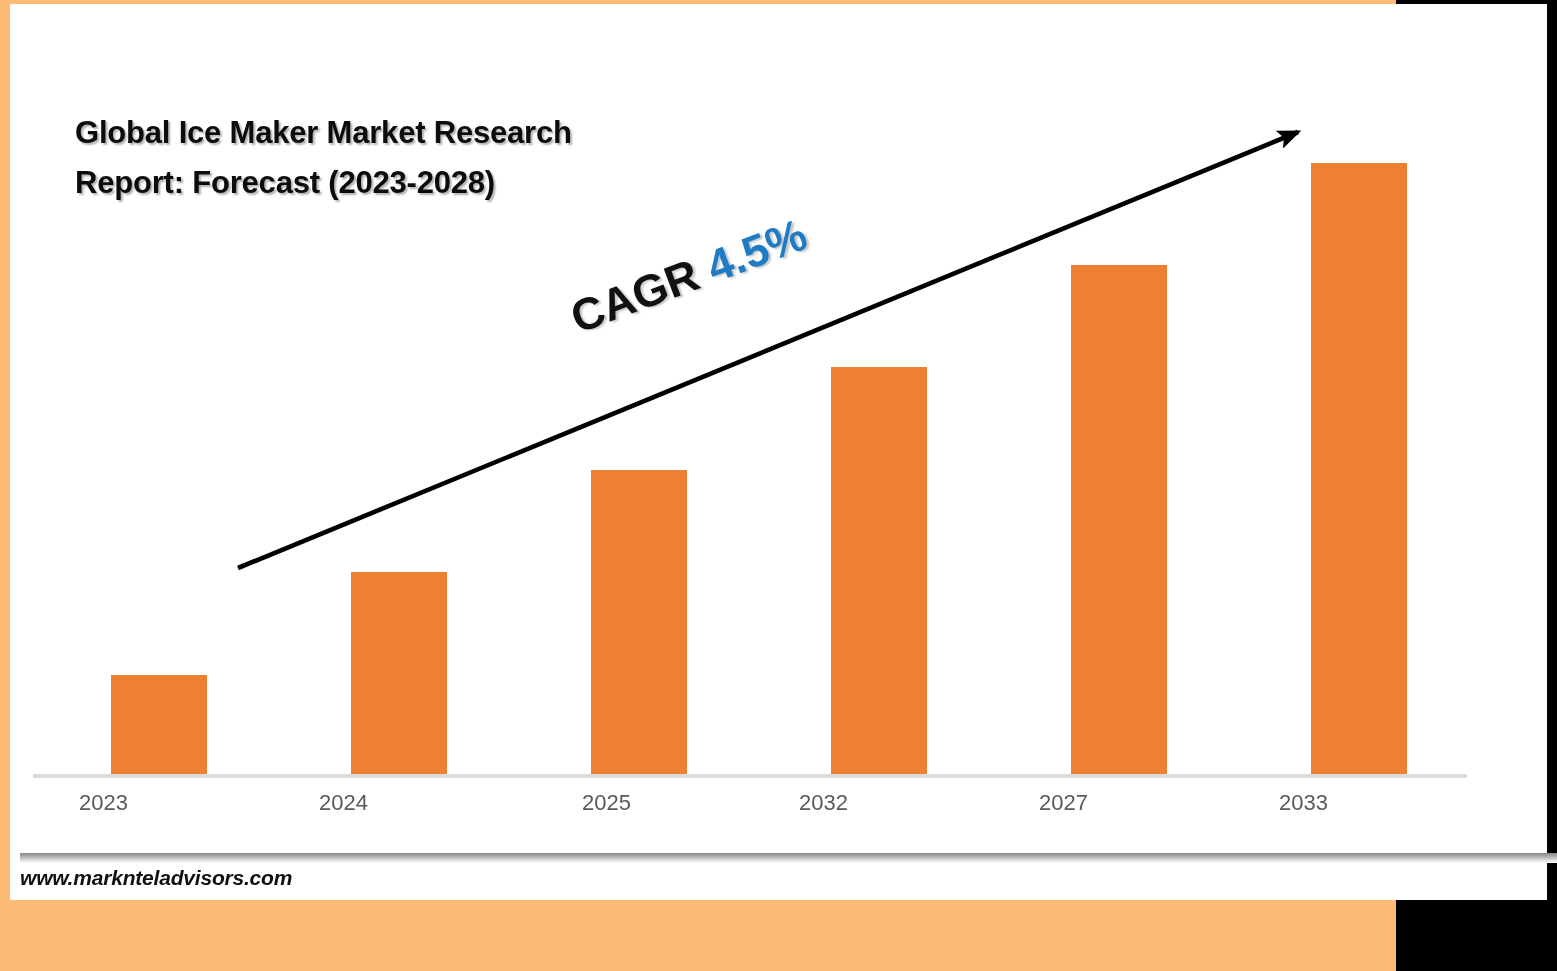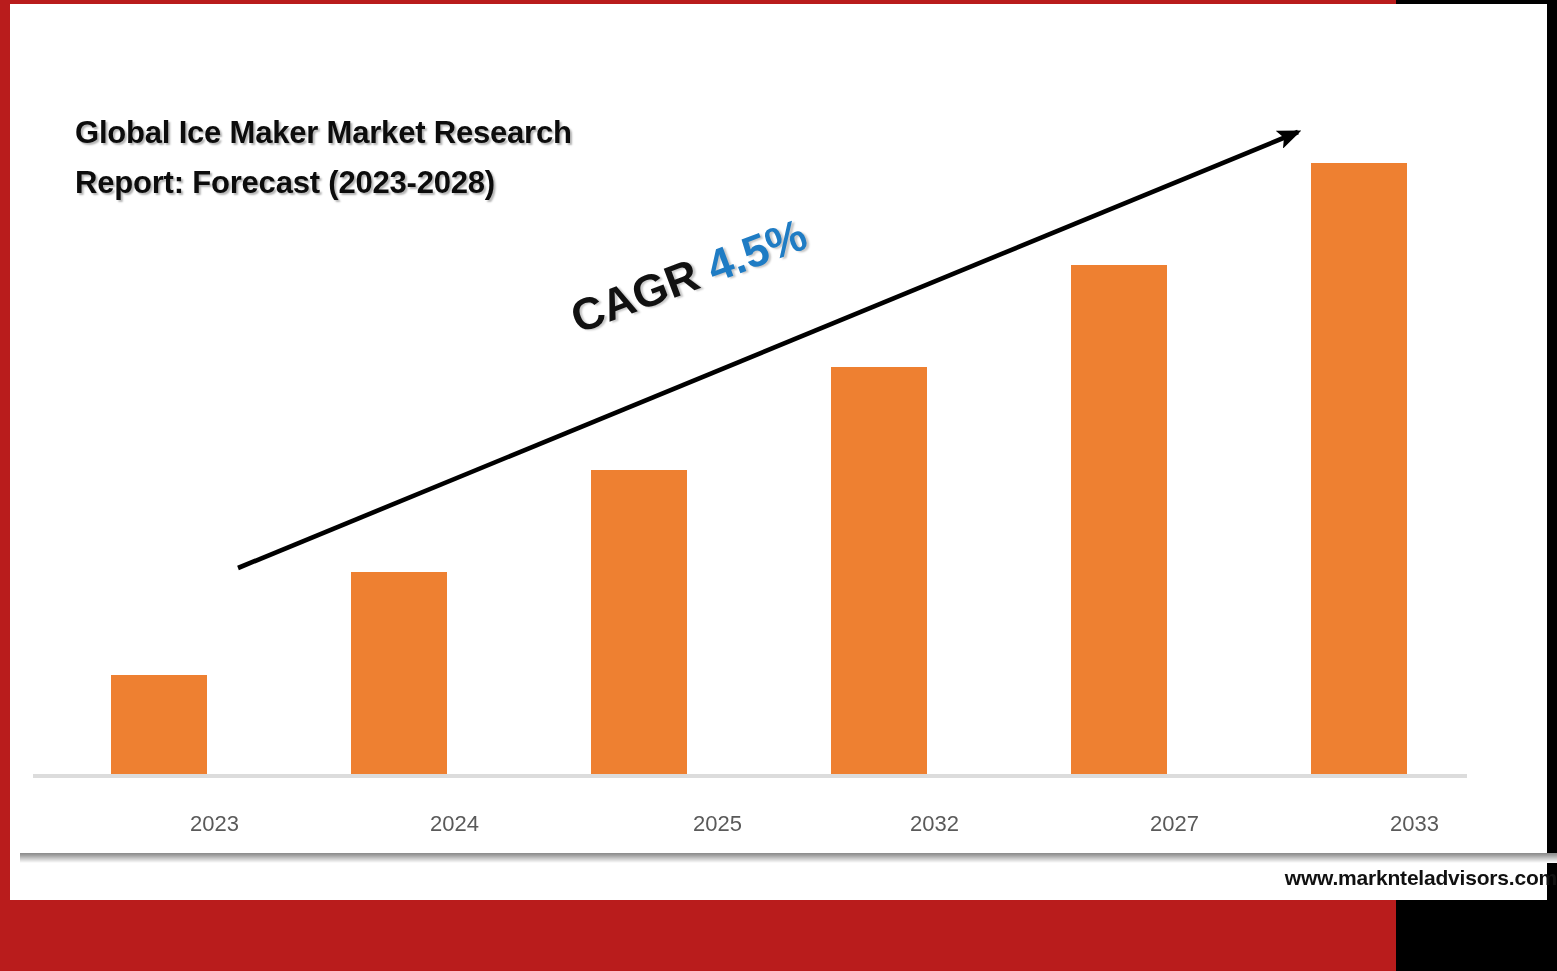--- a/index.html
+++ b/index.html
@@ -14,21 +14,21 @@
     overflow: hidden;
     font-family: "Liberation Sans", sans-serif;
   }
 
   
   #frame {
     position: absolute;
     left: 0; top: 0;
     width: 1396px;
     height: 971px;
-    background: #b91c1c;
+    background: #fdba74;
   }
 
   
   #slide {
     position: absolute;
     left: 10px;
     top: 4px;
     width: 1537px;
     height: 896px;
     background: #ffffff;
@@ -79,25 +79,24 @@
     top: 0;
     width: 1537px;
     height: 772px;
   }
 
   
   .xlabel {
     position: absolute;
     top: 786px;
     width: 160px;
-    text-align: right;
+    text-align: left;
     font-size: 22px;
     color: #5a5a5a;
     font-family: "Liberation Sans", sans-serif;
-    margin-top: 21px;
   }
 
   
   #trend-arrow {
     position: absolute;
     left: 0; top: 0;
     width: 1537px;
     height: 830px;
     pointer-events: none;
   }
@@ -124,25 +123,26 @@
     top: 849px;
     width: 1537px;
     height: 10px;
     background: linear-gradient(to bottom, #8a8a8a 0%, #9e9e9e 22%, #c9c9c9 55%, #ffffff 100%);
   }
   #footer-text {
     position: absolute;
     left: 10px;
     top: 862px;
     width: 1537px;
-    text-align: right;
+    text-align: left;
     font-size: 21px;
     font-weight: bold;
     color: #111111;
     letter-spacing: -0.2px;
+    font-style: italic;
   }
 </style>
 </head>
 <body>
 
 <div id="frame">
   <div id="slide">
 
     <div id="chart-title">Global Ice Maker Market Research
 Report: Forecast (2023-2028)</div>

